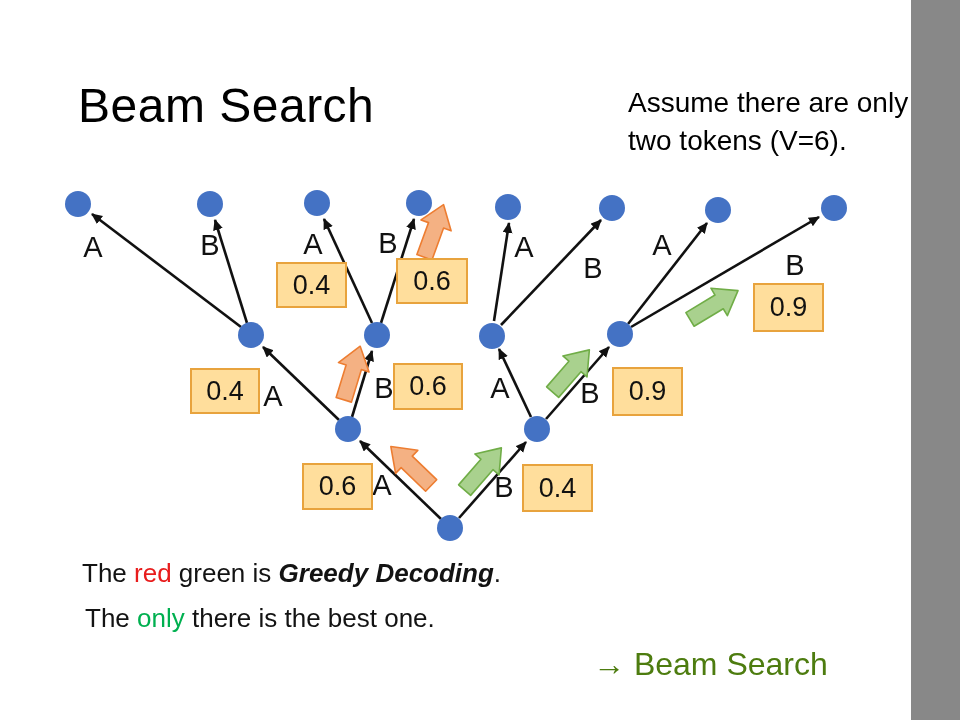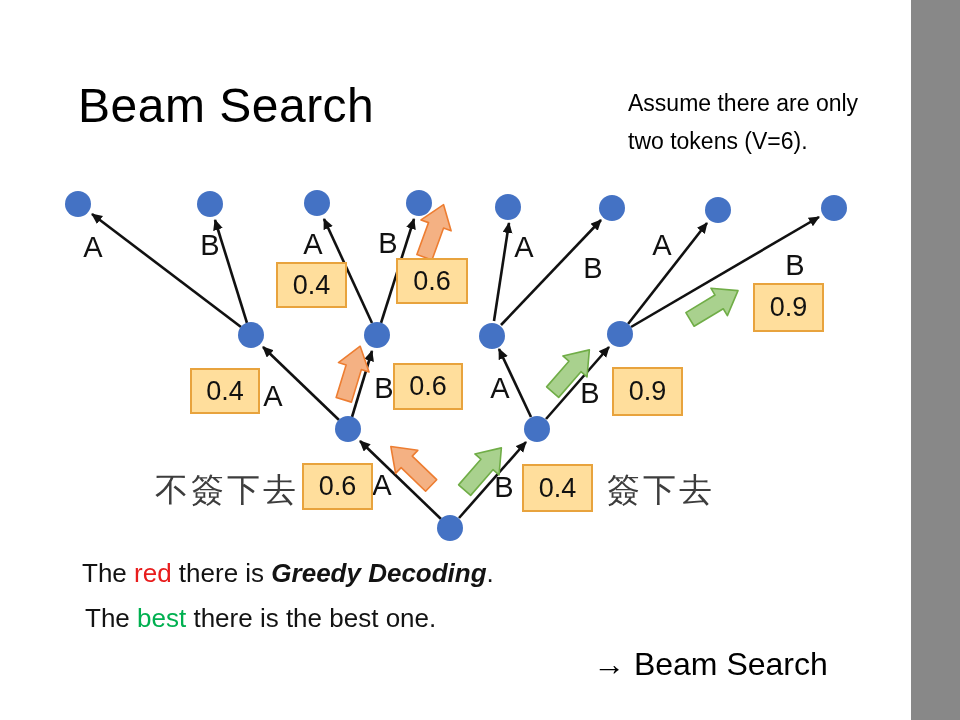--- a/index.html
+++ b/index.html
@@ -1,38 +1,38 @@
 <!DOCTYPE html>
 <html style="--node-fill: #4472c4; --box-fill: #ffde9c; --box-border: #e8a33d; --red-arrow-fill: #f4b183; --red-arrow-stroke: #ed7d31; --green-arrow-fill: #a9d18e; --green-arrow-stroke: #70ad47; --red-text: #e81c1c; --green-text: #00b050;"><head>
 <meta charset="utf-8">
 <style>
   html,body{margin:0;padding:0;background:#888;}
   .slide{
     position:relative;width:911px;height:720px;background:#ffffff;
     overflow:hidden;font-family:Liberation Sans, sans-serif;color:#111;
   }
   .title{position:absolute;left:78px;top:78px;font-size:48px;font-weight:400;color:#000;letter-spacing:0.5px;}
-  .note{position:absolute;left:628px;top:84px;font-size:23px;line-height:38px;color:#000;}
+  .note{position:absolute;left:628px;top:84px;font-size:28px;line-height:38px;color:#000;}
   svg.tree{position:absolute;left:0;top:0;width:960px;height:720px;}
   .edge{stroke:#111;stroke-width:2.6px;}
   .node{fill:var(--node-fill);}
   .arrow-red{fill:var(--red-arrow-fill);stroke:var(--red-arrow-stroke);stroke-width:1.6px;stroke-linejoin:round;}
   .arrow-green{fill:var(--green-arrow-fill);stroke:var(--green-arrow-stroke);stroke-width:1.6px;stroke-linejoin:round;}
   .elabel{position:absolute;transform:translate(-50%,-50%);font-size:29px;color:#111;}
   .pbox{
     position:absolute;display:flex;align-items:center;justify-content:center;
     background:var(--box-fill);border:2px solid var(--box-border);
     font-size:27px;color:#111;box-sizing:border-box;
   }
   .caption{position:absolute;font-size:33px;color:#3d3d3d;letter-spacing:3px;white-space:nowrap;}
   .fline{position:absolute;font-size:26px;color:#131313;white-space:nowrap;}
   .red-word{color:var(--red-text);}
   .green-word{color:var(--green-text);}
   .emph{font-weight:700;font-style:italic;text-align:center;}
-  .beam{position:absolute;font-size:32px;color:#000000;white-space:nowrap;text-align:center;}
+  .beam{position:absolute;font-size:32px;color:#4d7c0f;white-space:nowrap;text-align:center;}
 </style>
 </head>
 <body>
 
 <div class="slide">
 
   <div class="title">Beam Search</div>
 
   <div class="note">
     <div>Assume there are only</div>
@@ -103,24 +103,22 @@
 
   <div class="pbox" style="left:276px;top:262px;width:71px;height:46px">0.4</div>
   <div class="pbox" style="left:396px;top:258px;width:72px;height:46px">0.6</div>
   <div class="pbox" style="left:190px;top:368px;width:70px;height:46px">0.4</div>
   <div class="pbox" style="left:393px;top:363px;width:70px;height:47px">0.6</div>
   <div class="pbox" style="left:612px;top:367px;width:71px;height:49px">0.9</div>
   <div class="pbox" style="left:753px;top:283px;width:71px;height:49px">0.9</div>
   <div class="pbox" style="left:302px;top:463px;width:71px;height:47px">0.6</div>
   <div class="pbox" style="left:522px;top:464px;width:71px;height:48px">0.4</div>
 
-  <div class="caption" style="left:155px;top:468px">不簽下去</div>
-  <div class="caption" style="left:607px;top:468px">簽下去</div>
 
   <div class="fline" style="left:82px;top:558px">
-    <span>The </span><span class="red-word">red</span><span> there is </span><span class="emph">Greedy Decoding</span><span>.</span>
+    <span>The </span><span class="red-word">red</span><span> green is </span><span class="emph">Greedy Decoding</span><span>.</span>
   </div>
   <div class="fline" style="left:85px;top:603px">
-    <span>The </span><span class="green-word">best</span><span> there is the best one.</span>
+    <span>The </span><span class="green-word">only</span><span> there is the best one.</span>
   </div>
   <div class="beam" style="left:593px;top:646px">→ Beam Search</div>
 
 </div>
 
 </body></html>

